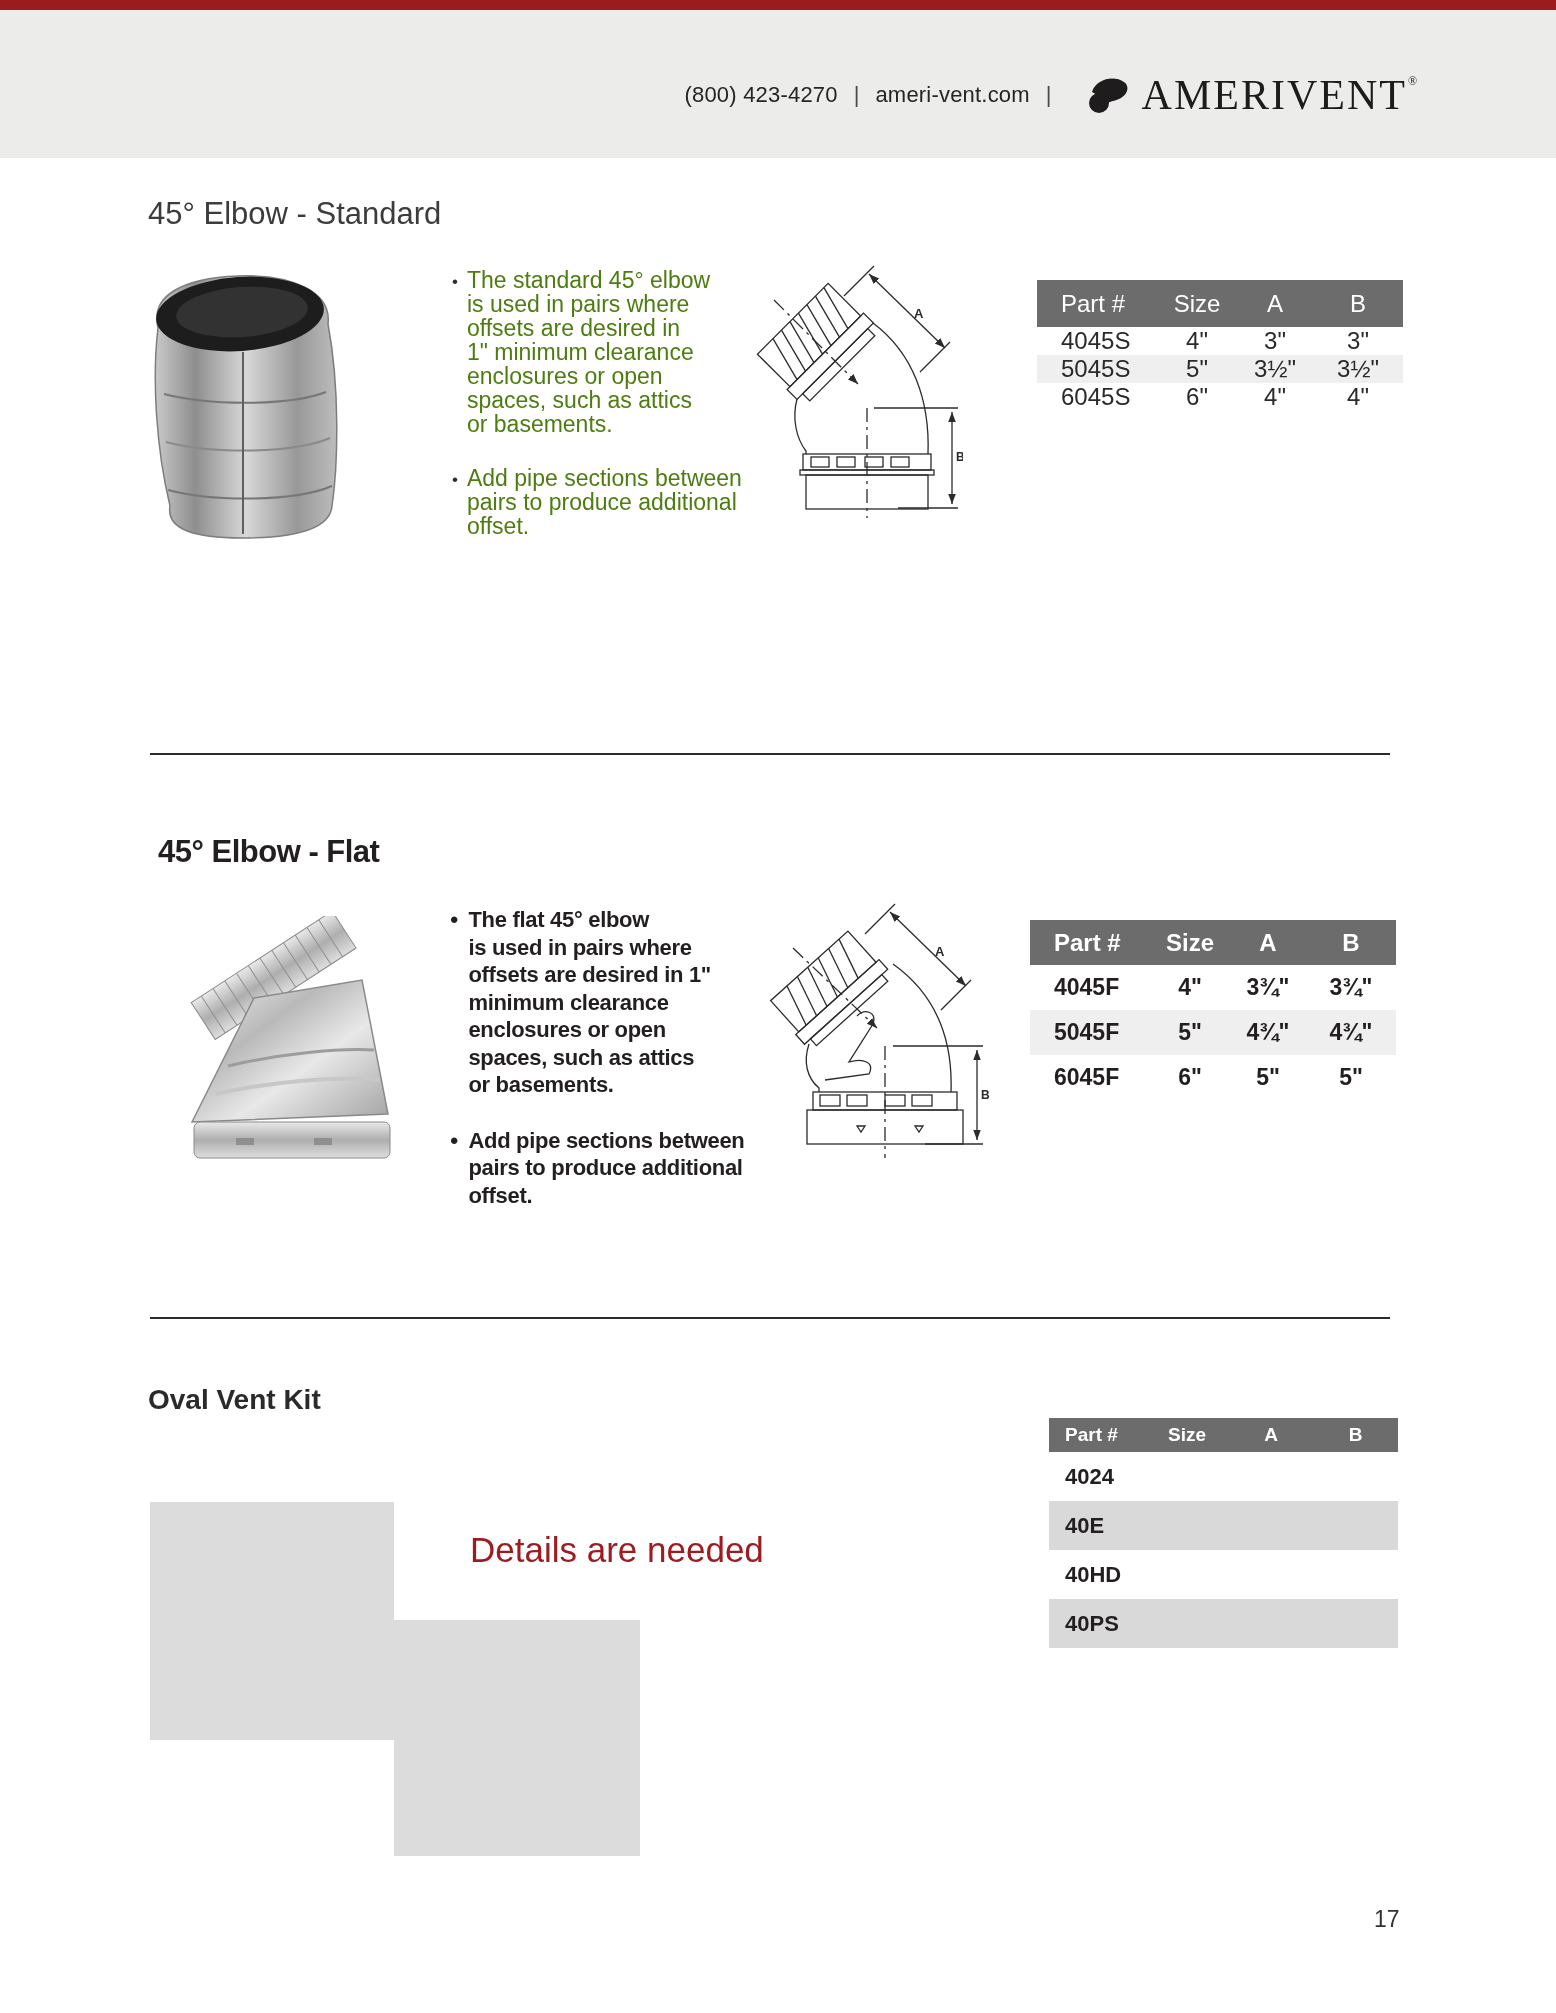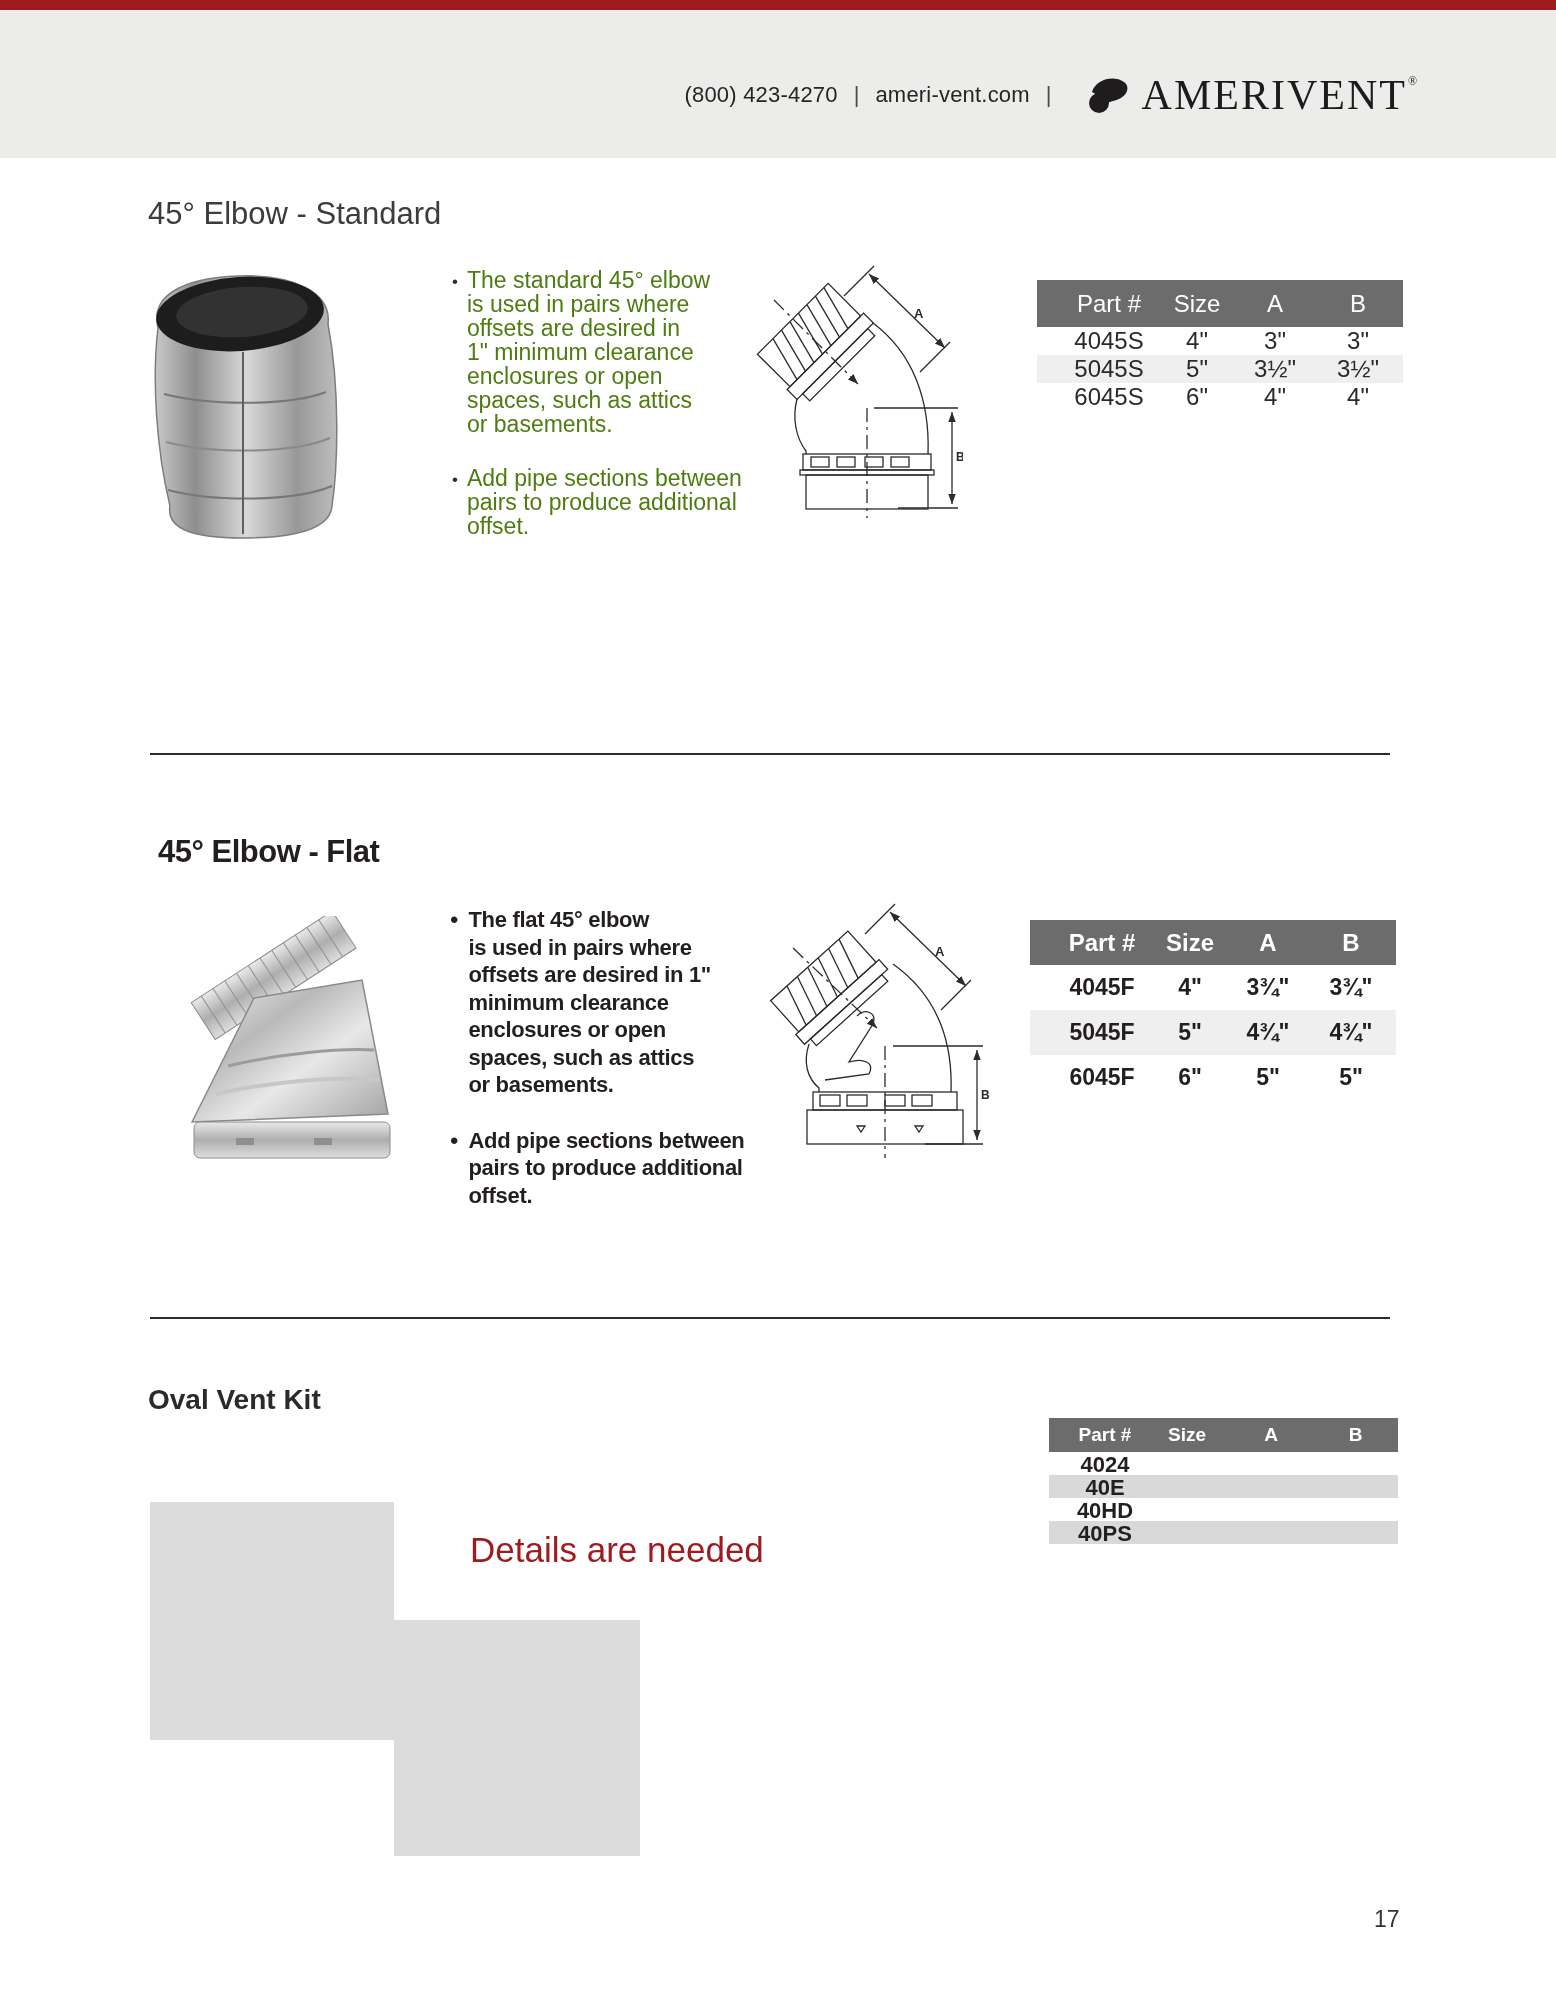--- a/index.html
+++ b/index.html
@@ -39,23 +39,23 @@
   .tbl{position:absolute;}
   .trow,.thead{display:grid;align-items:center;}
   .g4{grid-template-columns:120px 80px 76px 90px;}
   .g4s{grid-template-columns:96px 84px 84px 85px;}
   .thead{background:#6d6c6c;color:#fff;}
   .t1 .thead{height:47px;font-size:24px;}
   .t1 .trow{height:28px;font-size:24px;color:#2b292a;}
   .t2 .thead{height:45px;font-size:24px;font-weight:bold;}
   .t2 .trow{height:45px;font-size:23px;font-weight:bold;color:#231f20;}
   .t3 .thead{height:34px;font-size:19px;font-weight:bold;}
-  .t3 .trow{height:23px;font-size:22px;font-weight:bold;color:#231f20;}
+  .t3 .trow{height:49px;font-size:22px;font-weight:bold;color:#231f20;}
   .cell{text-align:center;}
-  .cellL{text-align:center;padding-left:24px;}
+  .cellL{text-align:left;padding-left:24px;}
   .t3 .cellL{padding-left:16px;}
   .alt{background:#efefef;}
   .alt3{background:#d9d9d9;}
 
   
   .rule{position:absolute;left:150px;width:1240px;height:2px;background:#2b2b2b;}
   .rule1{top:753px;}
   .rule2{top:1317px;}
   .ph{position:absolute;background:#dcdcdc;}
   .ph1{left:150px;top:1502px;width:244px;height:238px;}

